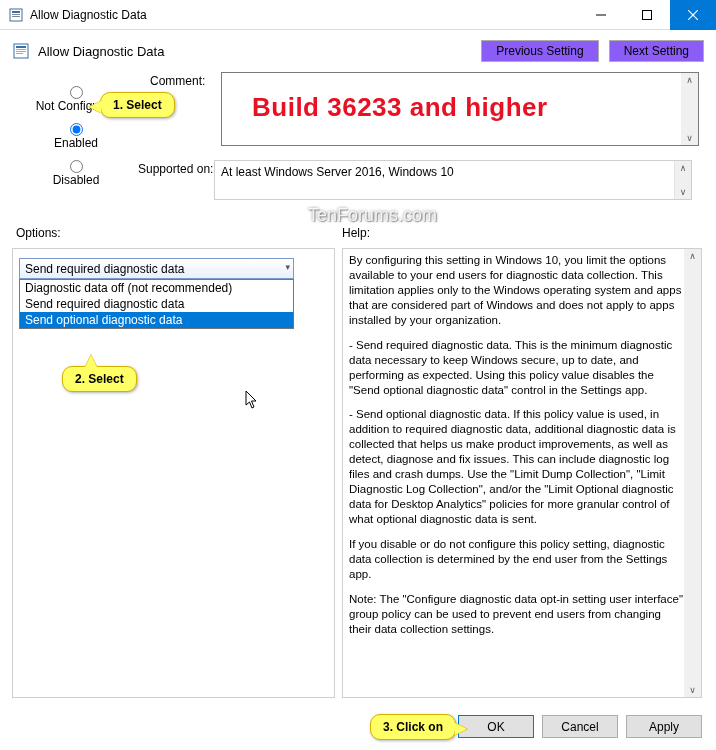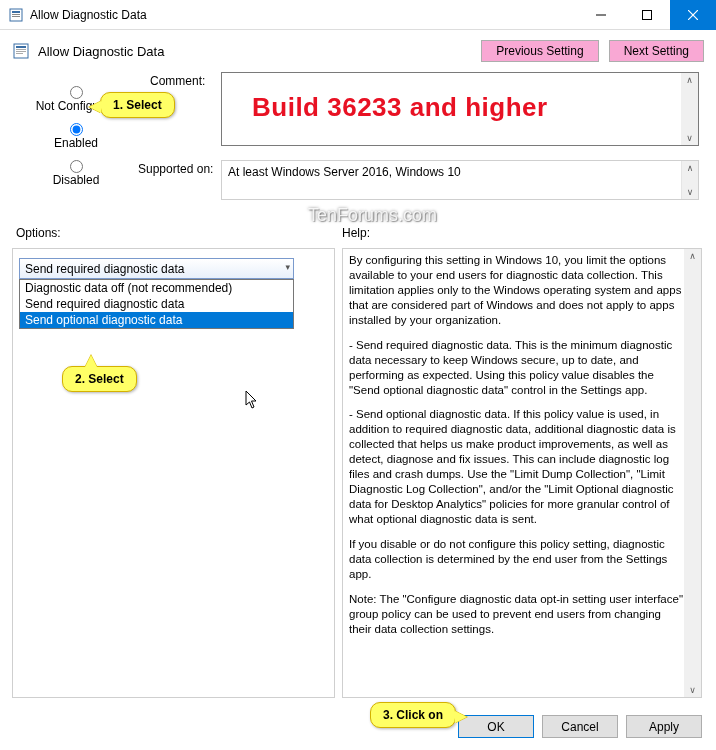--- a/index.html
+++ b/index.html
@@ -9,31 +9,31 @@
   .titlebar .icon { width: 16px; height: 16px; margin-right: 6px; display:flex; align-items:center; justify-content:center; }
   .titlebar .title { font-size: 12px; flex: 1; color: #000; }
   .win-controls { display: flex; }
   .win-btn { width: 46px; height: 30px; display: flex; align-items: center; justify-content: center; color: #000; }
   .win-close { background: #0078d7; color: #fff; }
   .win-min, .win-max { color: #333; }
 
   .header-row { display: flex; align-items: center; padding: 10px 12px 4px 12px; }
   .header-row .appicon { width: 18px; height: 18px; margin-right: 8px; display:flex; align-items:center; justify-content:center;}
   .header-row .apptitle { font-size: 13px; flex: 1; color: #000; }
-  .hdr-btn { font-size: 12px; padding: 3px 14px; background: #f9a8d4; border: 1px solid #adadad; margin-left: 10px; }
+  .hdr-btn { font-size: 12px; padding: 3px 14px; background: #8b5cf6; border: 1px solid #adadad; margin-left: 10px; }
 
   .config-area { padding: 4px 12px 0 16px; position: relative; }
   .state-col { float:left; width: 120px; font-size: 12px; padding-top:6px;}
   .radio-row { display: flex; align-items: center; margin: 7px 0; flex-direction: column; }
   .radio-row input[type=radio]{ margin-right:5px; }
   .comment-lbl { position: absolute; left: 150px; top: 8px; font-size: 12px; }
   .comment-box { position:absolute; left:221px; top:6px; width:478px; height:74px; border:1px solid #7a7a7a; background:#fff; }
   .comment-scroll { position:absolute; right:0; top:0; bottom:0; width:17px; background:#f0f0f0; display:flex; flex-direction:column; justify-content:space-between; align-items:center; font-size:9px; color:#606060; padding:2px 0;}
   .supported-lbl { position:absolute; left:138px; top:96px; font-size:12px; }
-  .supported-box { position:absolute; left:221px; top:94px; width:478px; height:40px; border:1px solid #cfcfcf; background:#fff; font-size:12px; padding:4px 20px 4px 6px; color:#000; }
+  .supported-box { position:absolute; left:214px; top:94px; width:478px; height:40px; border:1px solid #cfcfcf; background:#fff; font-size:12px; padding:4px 20px 4px 6px; color:#000; }
 
   .overlay-banner { position:absolute; left:252px; top:92px; font-size:26px; font-weight:bold; color:#e81123; letter-spacing:0.5px; white-space:nowrap; }
   .watermark { position:absolute; left:308px; top:205px; font-size:18px; font-weight:normal; color:rgba(255,255,255,0.85); text-shadow: 0 0 3px rgba(50,50,50,0.6), 1px 1px 1px rgba(0,0,0,0.35); }
 
   .lower { position:absolute; left:12px; top:226px; right:12px; }
   .options-lbl { position:absolute; left:4px; top:0; font-size:12px; }
   .help-lbl { position:absolute; left:330px; top:0; font-size:12px; }
 
   .options-panel { position:absolute; left:0; top:22px; width:323px; height:450px; border:1px solid #cfcfcf; background:#fff; }
   .help-panel { position:absolute; left:330px; top:22px; width:360px; height:450px; border:1px solid #cfcfcf; background:#fff; }
@@ -52,21 +52,21 @@
   .bottom-btns { position:absolute; right:14px; bottom:12px; display:flex; gap:8px; }
   .btn { width:76px; height:23px; font-size:12px; background:#e1e1e1; border:1px solid #adadad; display:flex; align-items:center; justify-content:center; }
   .btn.ok { border:1.5px solid #0078d7; }
 
   .callout { position:absolute; background:#ffff66; border:1.5px solid #d4b100; border-radius:10px; font-size:12px; font-weight:bold; padding:5px 12px; box-shadow: 1px 1px 3px rgba(0,0,0,0.3); white-space:nowrap; }
   .callout::after { content:""; position:absolute; width:0; height:0; }
   .callout.c1 { left:100px; top:92px; }
   .callout.c1::after { left:-12px; top:8px; border-top:6px solid transparent; border-bottom:6px solid transparent; border-right:12px solid #ffff66; filter: drop-shadow(-1px 0 0 #d4b100);}
   .callout.c2 { left:62px; top:366px; }
   .callout.c2::after { left:22px; top:-12px; border-left:6px solid transparent; border-right:6px solid transparent; border-bottom:12px solid #ffff66; filter: drop-shadow(0 -1px 0 #d4b100);}
-  .callout.c3 { right:260px; bottom:22px; }
+  .callout.c3 { right:260px; bottom:10px; }
   .callout.c3::after { right:-12px; top:8px; border-top:6px solid transparent; border-bottom:6px solid transparent; border-left:12px solid #ffff66; filter: drop-shadow(1px 0 0 #d4b100);}
 
   .clearfix::after { content:""; display:table; clear:both; }
 </style>
 </head>
 <body>
 
 <div class="titlebar">
   <span class="icon">
     <svg width="14" height="14" viewBox="0 0 14 14">

